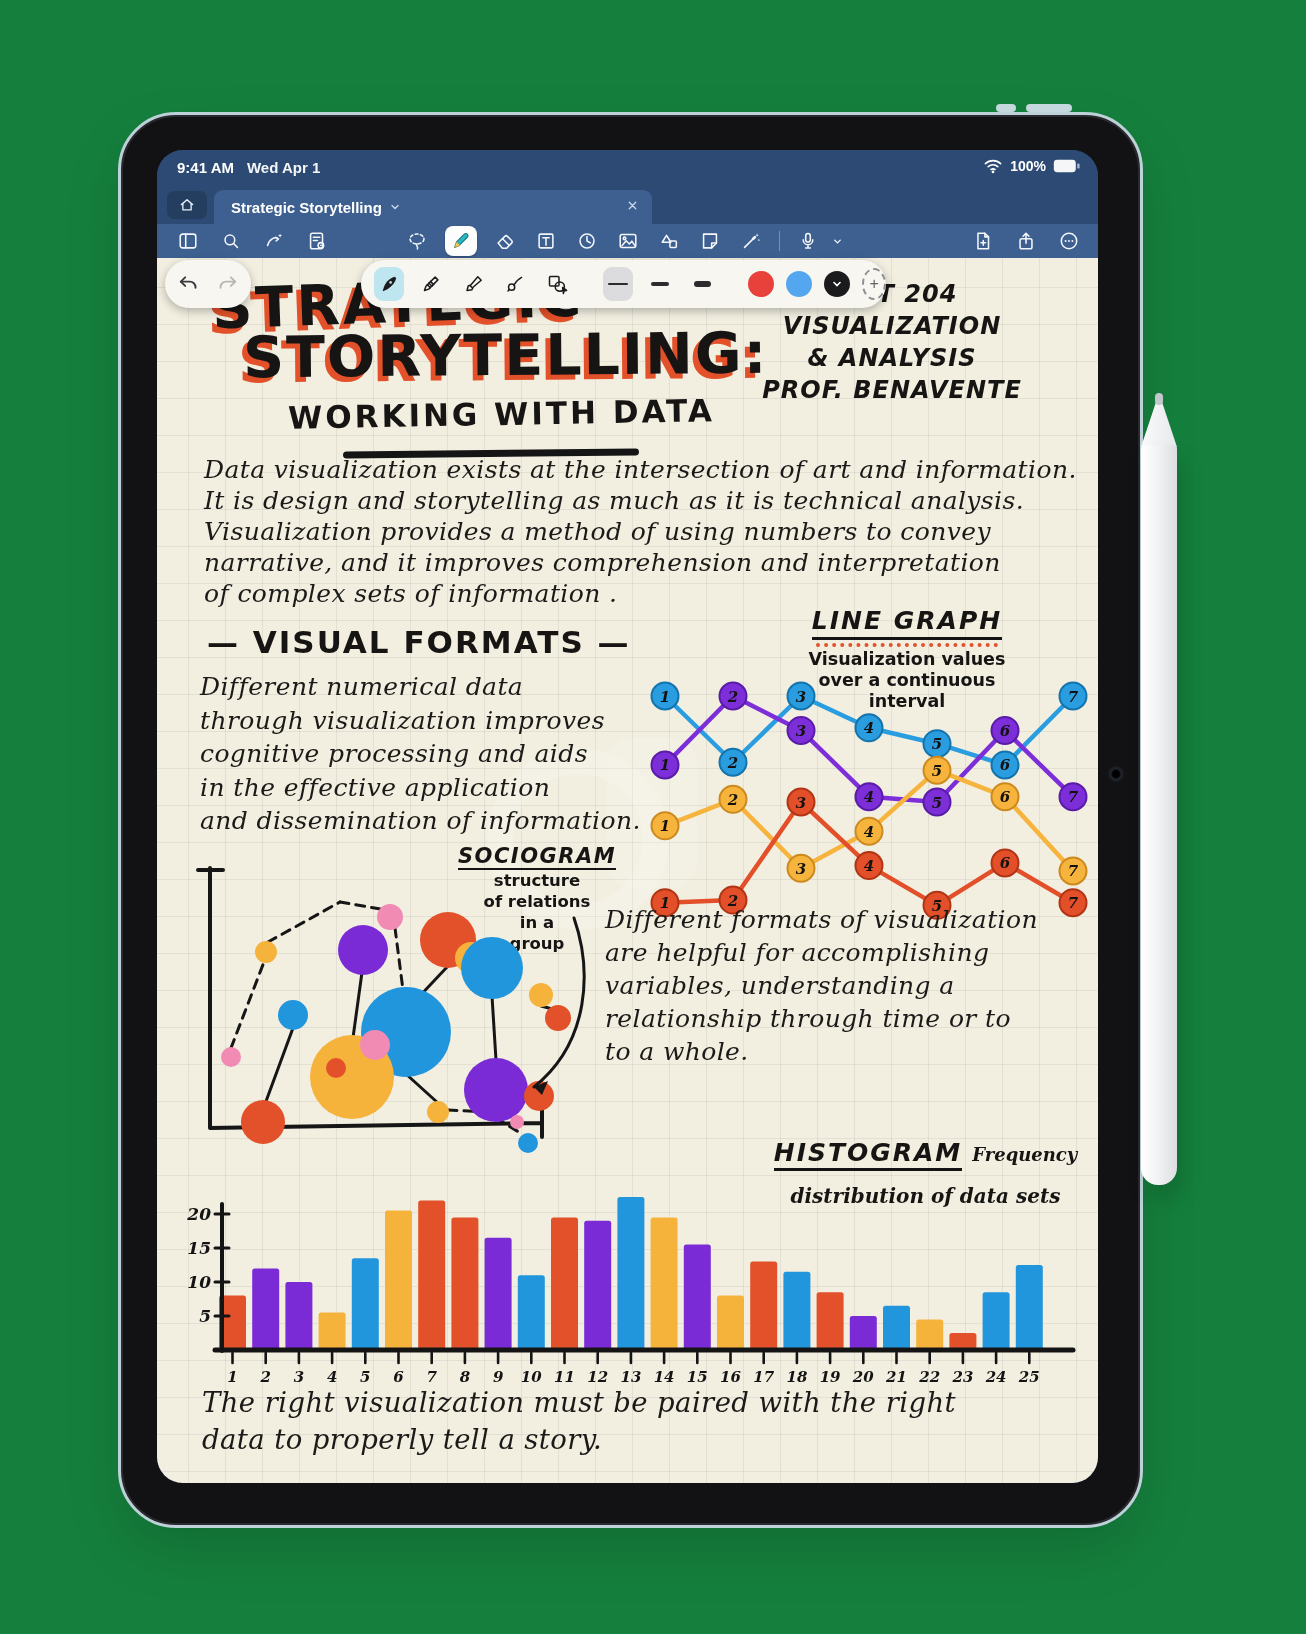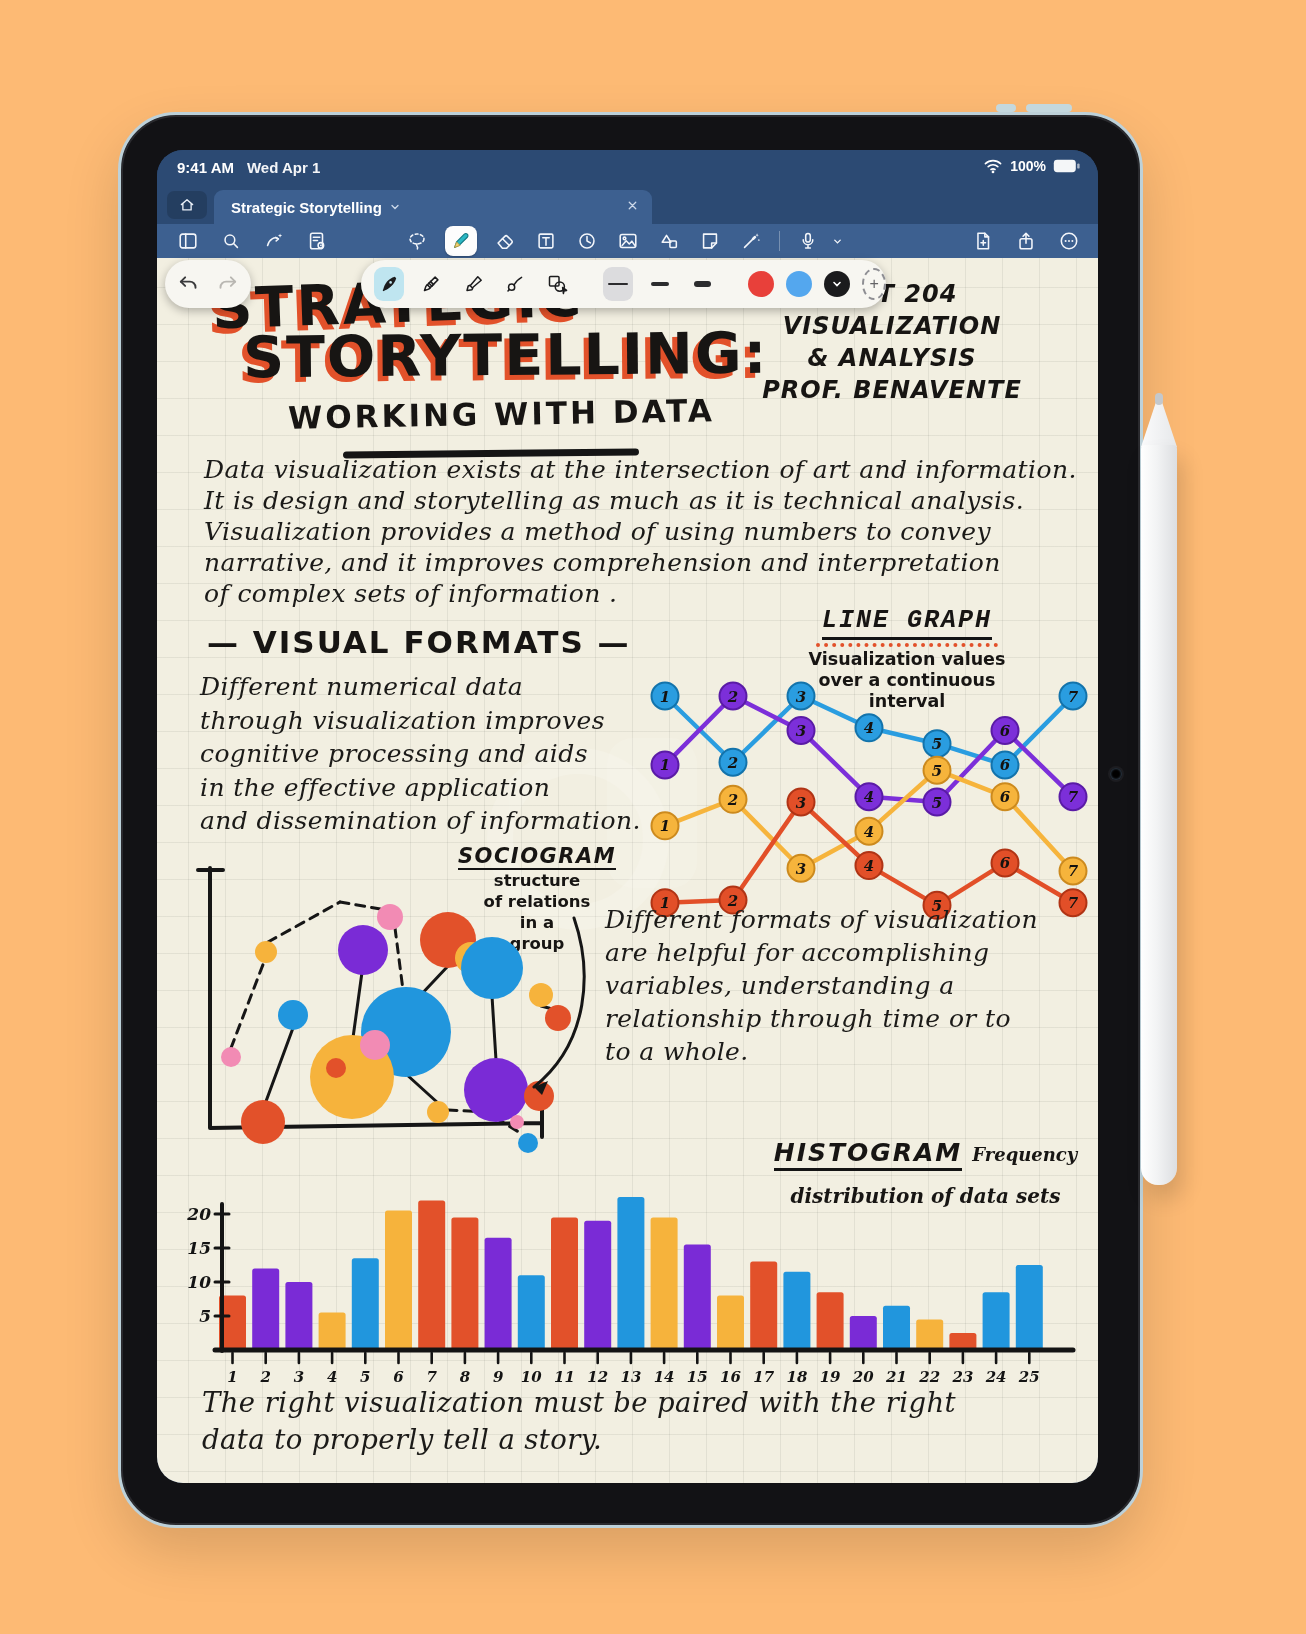--- a/index.html
+++ b/index.html
@@ -1,16 +1,16 @@
 <!DOCTYPE html>
 <html><head>
 <meta charset="utf-8">
 <style>
   html,body{margin:0;padding:0;background:#f6f6f8;font-family:"Liberation Sans",sans-serif;}
-  .stage{position:relative;width:1306px;height:1634px;background:#fdba74;overflow:hidden;}
+  .stage{position:relative;width:1306px;height:1634px;background:#15803d;overflow:hidden;}
 
   
   .ipad{position:absolute;left:118px;top:112px;width:1019px;height:1410px;
     background:#121215;border-radius:58px;border:3px solid #bdd1d9;
     box-shadow:0 24px 55px rgba(0,0,0,.14), inset 0 0 0 2px #2a2a2e;}
   .hw-btn{position:absolute;background:#c4d8de;border-radius:4px;}
   .btn-vol1{left:996px;top:104px;width:20px;height:8px;}
   .btn-vol2{left:1026px;top:104px;width:46px;height:8px;}
   .camera-dot{position:absolute;left:1110px;top:768px;width:12px;height:12px;border-radius:50%;
     background:#000;box-shadow:inset 0 0 2px 1px #2e3b49,0 0 0 2px #1d1d21;}
@@ -66,21 +66,21 @@
     text-shadow:-5px 5px 0 #e2512a;}
   .subtitle{left:131px;top:138px;font-size:31px;letter-spacing:3px;transform:rotate(-1deg);}
   .title-underline{left:186px;top:192px;width:296px;height:7px;background:#151515;border-radius:4px;transform:rotate(-.6deg);}
   .course{left:600px;top:20px;width:270px;text-align:center;font-size:24px;line-height:32px;
     font-style:italic;letter-spacing:1px;}
   .para{line-height:31px;font-size:25px;letter-spacing:.4px;white-space:nowrap;}
   .intro{left:47px;top:196px;}
   .vf-head{left:50px;top:366px;font-size:31px;letter-spacing:2px;}
   .vf-para{left:43px;top:412px;line-height:33.5px;}
   .lg-label{left:640px;top:348px;width:220px;text-align:center;}
-  .lg-title{display:inline-block;font-size:25px;letter-spacing:2px;border-bottom:3px solid #141414;padding-bottom:2px;font-family:Liberation Mono, monospace;}
+  .lg-title{display:inline-block;font-size:25px;letter-spacing:2px;border-bottom:3px solid #141414;padding-bottom:2px;}
   .lg-dots{width:182px;height:0;border-top:4px dotted #e2512a;margin:3px auto 2px;}
   .lg-cap{font-size:17.5px;line-height:21px;font-weight:700;font-family:"DejaVu Sans",sans-serif;color:#171513;}
   .soc-label{left:300px;top:586px;width:160px;text-align:center;}
   .soc-title{display:inline-block;font-size:21px;letter-spacing:1.5px;border-bottom:2.5px solid #141414;font-style:italic;}
   .soc-cap{font-size:16.5px;line-height:21px;font-weight:700;font-family:"DejaVu Sans",sans-serif;color:#171513;}
   .fmt-para{left:448px;top:645px;line-height:33px;}
   .hist-label{left:596px;top:880px;width:345px;text-align:center;}
   .hist-title{font-size:25px;letter-spacing:2px;border-bottom:3px solid #141414;font-style:italic;padding-bottom:1px;}
   .hist-cap1{font-size:18px;font-weight:700;font-family:"DejaVu Serif",serif;font-style:italic;margin-left:10px;}
   .hist-cap2{font-size:20px;font-weight:700;font-family:"DejaVu Serif",serif;font-style:italic;margin-top:17px;}

